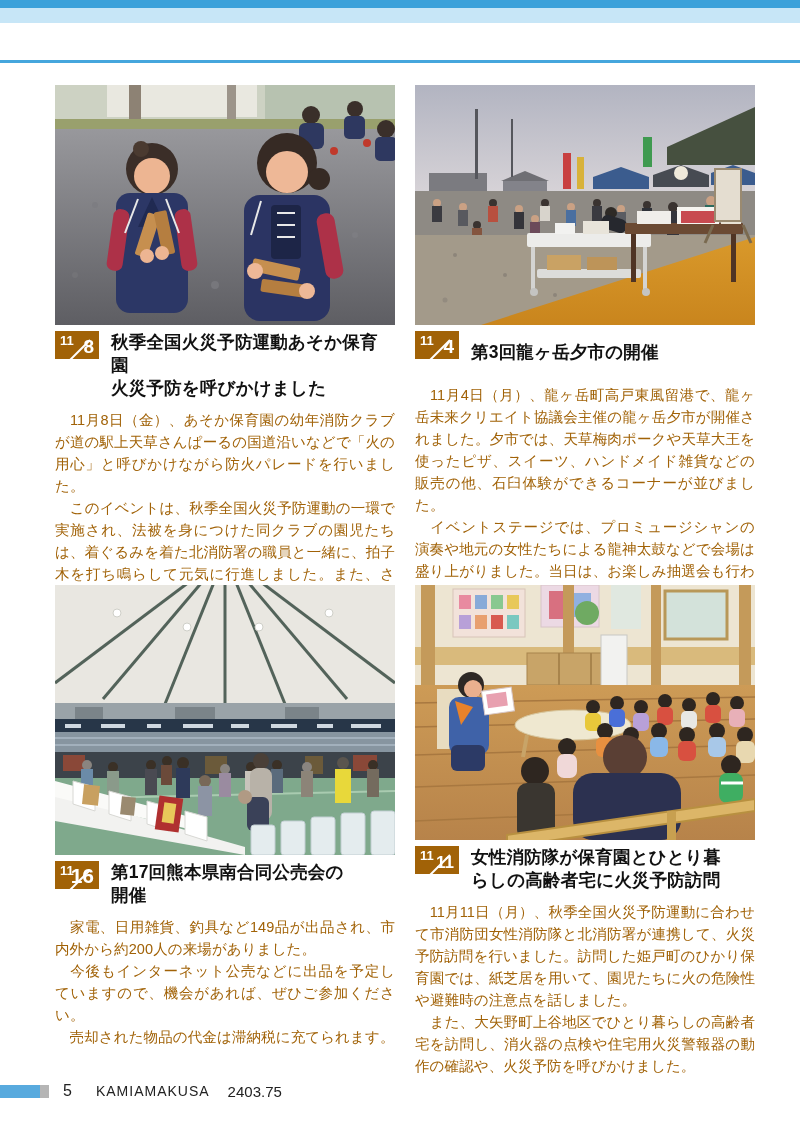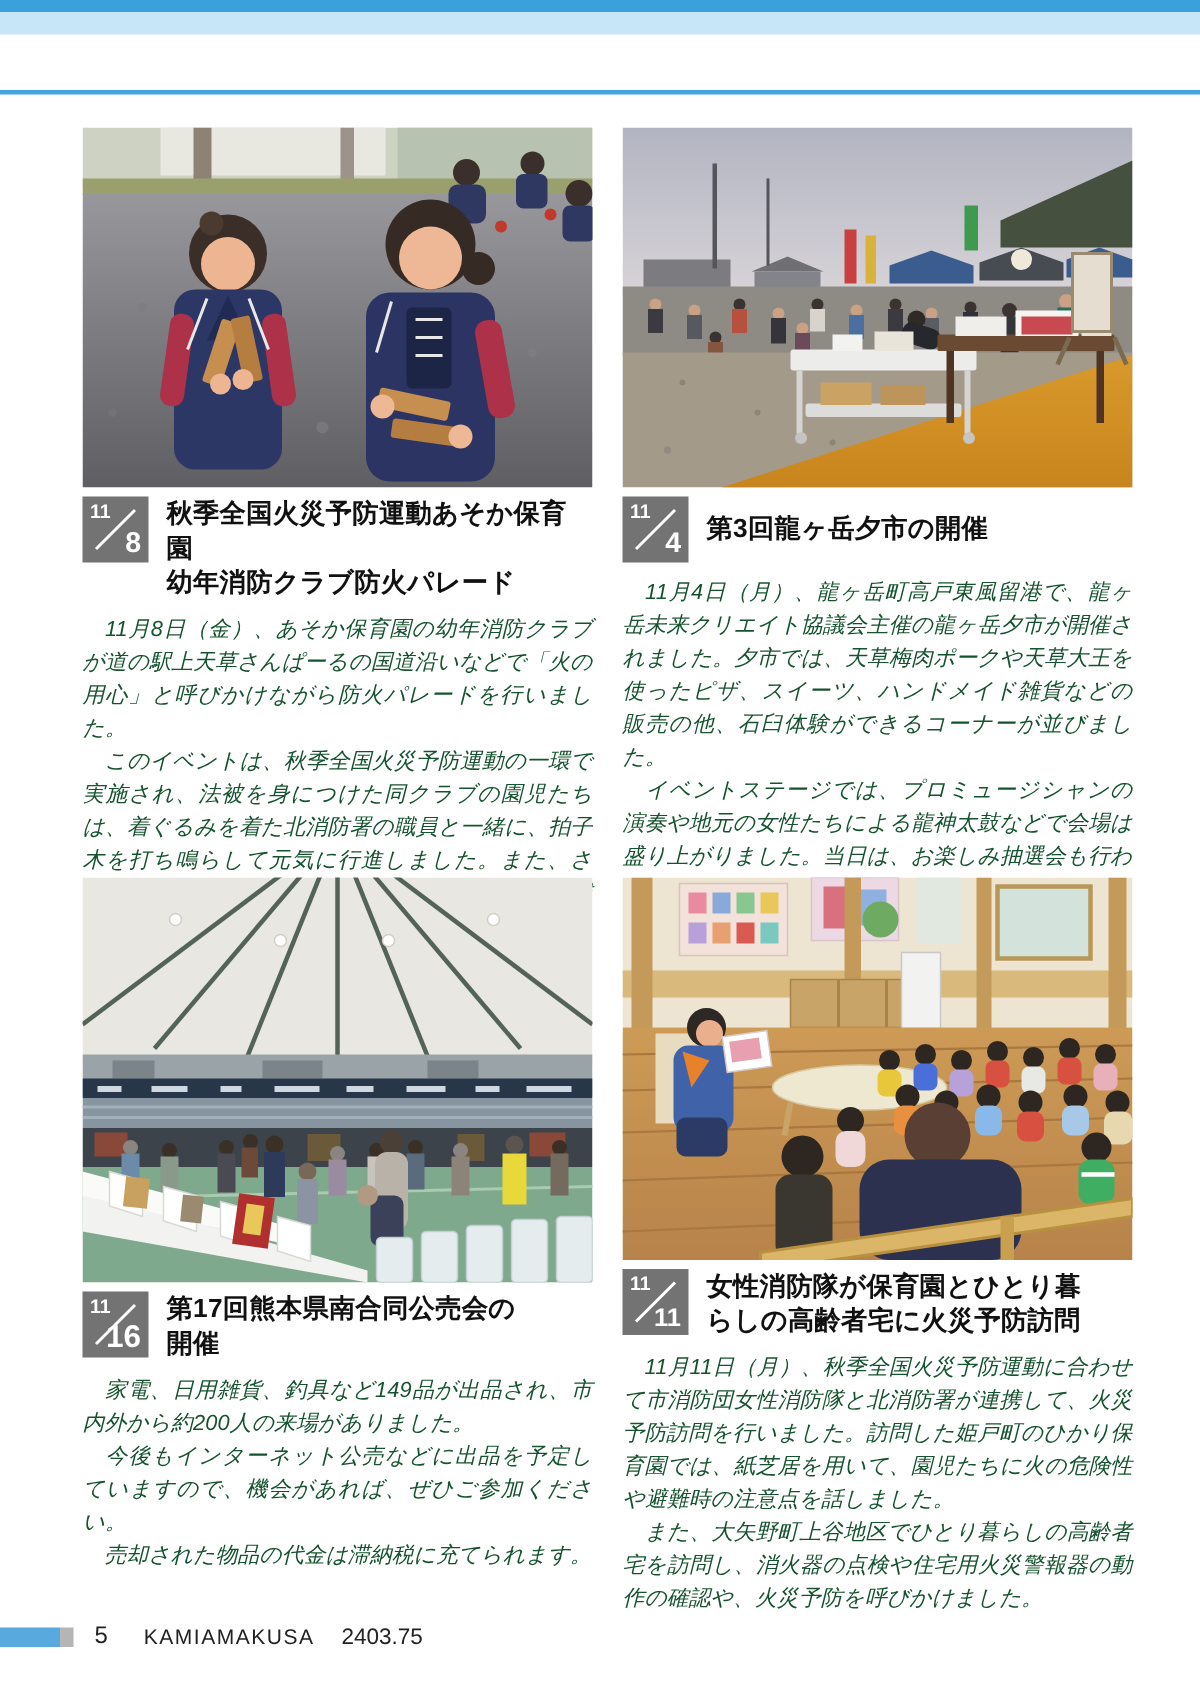--- a/index.html
+++ b/index.html
@@ -21,30 +21,30 @@
   
   .art { position:absolute; width:340px; }
   #a0 { left:55px;  top:85px;  }
   #a1 { left:415px; top:85px;  }
   #a2 { left:55px;  top:585px; }
   #a3 { left:415px; top:585px; }
   .photo { display:block; width:340px; }
   .h240 { height:240px; } .h270 { height:270px; } .h255 { height:255px; }
 
   .article-head { display:flex; gap:12px; margin-top:6px; }
-  .badge { position:relative; width:44px; height:44px; background:#737373; flex:0 0 44px; }
+  .badge { position:relative; width:44px; height:28px; background:#a16207; flex:0 0 44px; }
   .badge-month { position:absolute; top:3px; left:5px; font-size:13px; font-weight:700; color:#fff; line-height:1; }
   .badge-day   { position:absolute; bottom:3px; right:5px; font-size:19px; font-weight:700; color:#fff; line-height:1; }
   .badge-slash { position:absolute; top:0; left:0; width:44px; height:44px; }
   .article-title { flex:1; display:flex; align-items:center; min-height:44px;
                    font-size:17.5px; font-weight:700; color:#111; line-height:1.32;
                    white-space:pre-line; letter-spacing:0.2px; }
   .article-body { margin-top:9px; }
-  .article-body p { font-size:14.5px; line-height:22px; color:#14532d; text-align:justify;
-                    letter-spacing:0.1px;font-style:italic; }
+  .article-body p { font-size:14.5px; line-height:22px; color:#a16207; text-align:justify;
+                    letter-spacing:0.1px; }
 
   
   .footer { position:absolute; top:1083px; left:0; width:800px; height:16px; display:flex; align-items:center; }
   .f-blue { width:40px; height:13px; background:#58aade; }
   .f-gray { width:9px;  height:13px; background:#b5b5b5; }
   .f-num  { margin-left:14px; font-size:16px; color:#222; }
   .f-name { margin-left:24px; font-size:14px; letter-spacing:1px; color:#222; }
   .f-issue{ margin-left:18px; font-size:15px; color:#222; }
 </style>
 </head>
@@ -116,21 +116,21 @@
     </svg>
     <div class="article-head">
       <div class="badge">
         <span class="badge-month">11</span>
         <svg class="badge-slash" viewBox="0 0 44 44">
             <line x1="9" y1="35" x2="35" y2="9" stroke="#fff" stroke-width="2"></line>
           </svg>
         <span class="badge-day">8</span>
       </div>
       <h2 class="article-title"><span>秋季全国火災予防運動あそか保育園
-幼年消防クラブ防火パレード</span></h2>
+火災予防を呼びかけました</span></h2>
     </div>
     <div class="article-body">
       <p>　11月8日（金）、あそか保育園の幼年消防クラブが道の駅上天草さんぱーるの国道沿いなどで「火の用心」と呼びかけながら防火パレードを行いました。</p>
       <p>　このイベントは、秋季全国火災予防運動の一環で実施され、法被を身につけた同クラブの園児たちは、着ぐるみを着た北消防署の職員と一緒に、拍子木を打ち鳴らして元気に行進しました。また、さんぱーるの広場では鼓笛演奏や踊りを披露し、地域住民に火災予防をPRしました。</p>
     </div>
   </div>
 
   <div class="art" id="a1">
     <svg class="photo h240" viewBox="0 0 340 240" preserveAspectRatio="none">
       <defs>

